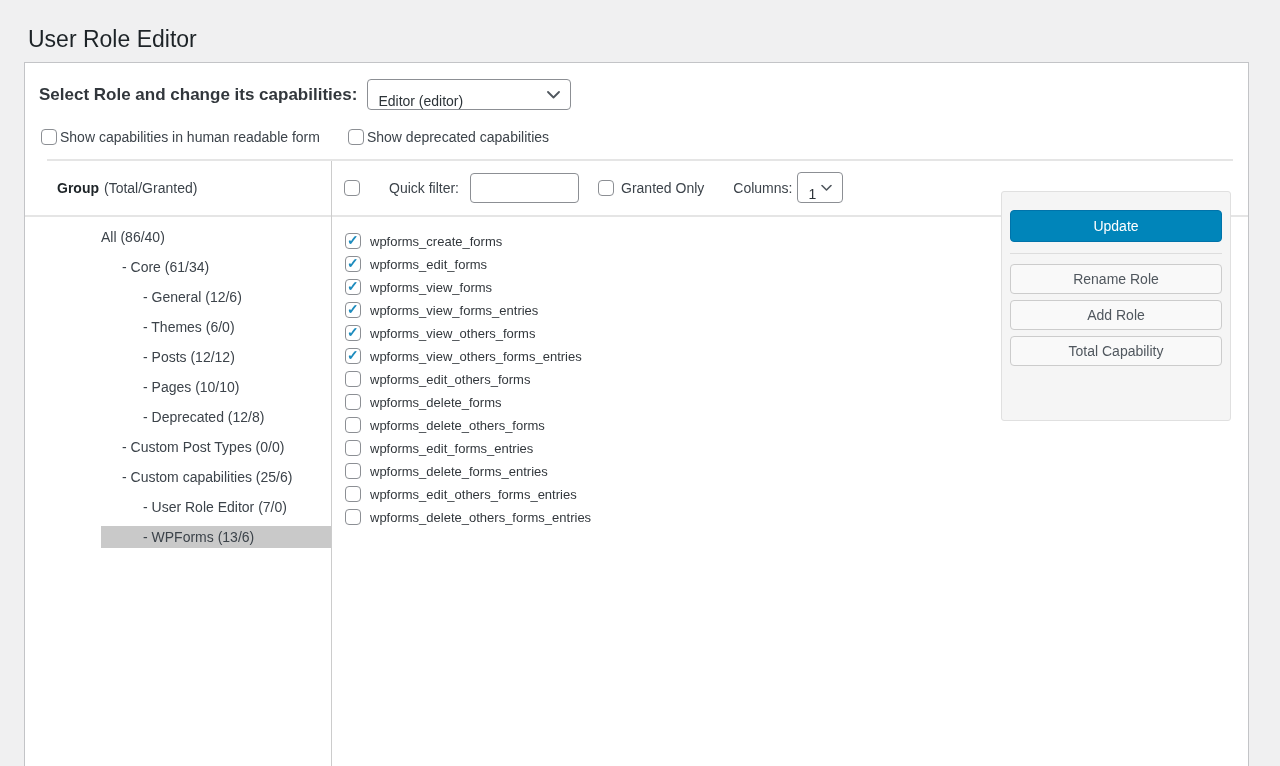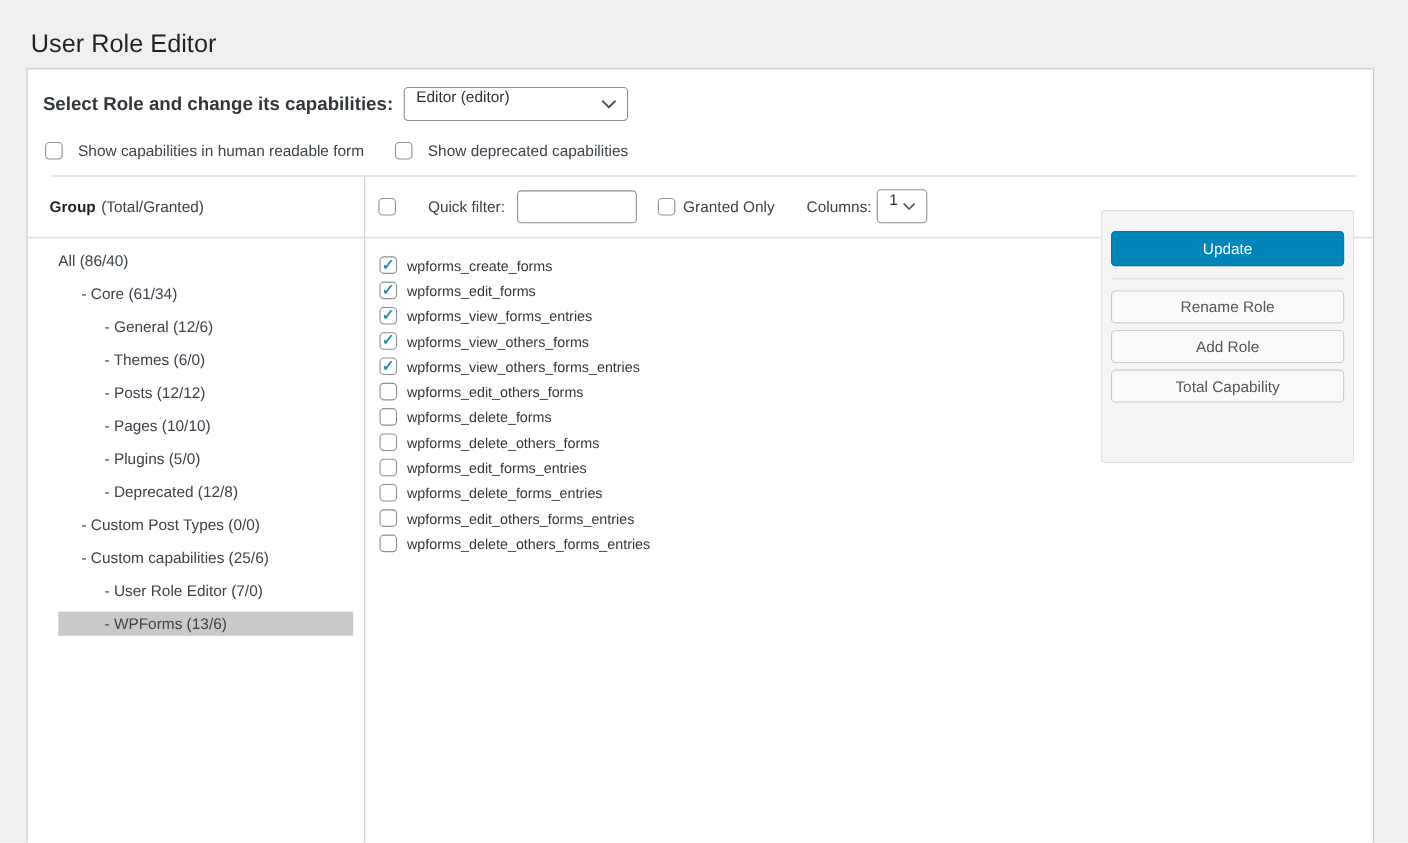--- a/index.html
+++ b/index.html
@@ -23,63 +23,63 @@
   .panel{
     margin-left:24px;width:1225px;height:706px;
     background:#fff;border:1px solid #c3c4c7;
     display:flex;flex-direction:column;
   }
   
   .top-section{flex:none;}
   .role-row{display:flex;align-items:center;margin:16px 0 0 14px;height:32px;}
   .role-label{font-size:17px;font-weight:700;color:#32373c;margin-right:10px;}
   .fake-select{
-    position:relative;display:inline-flex;align-items:flex-start;
+    position:relative;display:inline-flex;align-items:flex-end;
     height:31px;background:#fff;border:1px solid #8c8f94;border-radius:4px;
     color:#2c3338;cursor:pointer;
   }
   .role-select{width:204px;padding:0 30px 0 10px;}
   .fake-select .chev{position:absolute;right:10px;top:50%;transform:translateY(-50%);}
   .checkbox-row{display:flex;align-items:center;margin:17px 0 0 16px;height:18px;}
   input[type="checkbox"]{
     appearance:none;-webkit-appearance:none;
     width:16px;height:16px;flex:none;margin:0;
     background:#fff;border:1px solid #8c8f94;border-radius:4px;
     position:relative;cursor:pointer;
   }
   input[type="checkbox"]:checked::before{
     content:"\2713";position:absolute;left:1px;top:-2px;
     font-size:14px;font-weight:700;color:var(--checkbox-check);
   }
   .cb-label{display:inline-flex;align-items:center;cursor:pointer;}
-  .cb-label > span{margin-left:14px;color:#3c434a;}
+  .cb-label > span{margin-left:3px;color:#3c434a;}
   .cb-label + .cb-label{margin-left:28px;}
   .hr-sep{height:2px;background:#e5e5e5;border:0;margin:13px 15px 0 22px;}
   
   .columns{flex:1;display:flex;min-height:0;}
   .col-left{width:307px;flex:none;border-right:1px solid #ccc;display:flex;flex-direction:column;}
   .col-right{flex:1;display:flex;flex-direction:column;position:relative;}
   .col-header{height:56px;flex:none;border-bottom:2px solid #e5e5e5;display:flex;align-items:center;}
-  .group-header{padding-left:20px;}
+  .group-header{padding-left:32px;}
   .group-header .b{font-weight:700;color:#1d2327;}
   .group-header .rest{margin-left:5px;color:#3c434a;}
   
   .filter-bar{width:100%;display:flex;align-items:center;}
   .filter-bar .select-all{margin-left:12px;}
   .qf-label{margin-left:29px;color:#3c434a;}
   .qf-input{
     margin-left:11px;width:109px;height:30px;border:1px solid #8c8f94;border-radius:4px;
     padding:0 8px;font:inherit;color:#2c3338;background:#fff;
   }
   .granted-wrap{margin-left:19px;justify-content:center;}
   .granted-wrap > span{margin-left:7px;}
   .cols-label{margin-left:29px;color:#3c434a;}
   .cols-select{margin-left:5px;width:46px;padding:0 22px 0 10px;}
   
-  .tree{padding-top:9px;overflow:hidden;}
+  .tree{padding-top:9px;overflow:hidden;padding-left:48px;}
   .tree-item{
     margin:0 0 8px 28px;width:268px;height:22px;
     display:flex;align-items:center;font-size:14px;color:#3c434a;cursor:pointer;
   }
   .tree-item.level-1{padding-left:21px;}
   .tree-item.level-2{padding-left:42px;}
   .tree-item.selected{background:var(--selected-row-bg);}
   
   .caps-list{padding:13px 0 0 13px;overflow:hidden;}
   .cap-row{display:flex;align-items:center;height:23px;}
@@ -162,23 +162,20 @@
             </div>
 
             <div class="tree-item level-2">
               <span>- Posts (12/12)</span>
             </div>
 
             <div class="tree-item level-2">
               <span>- Pages (10/10)</span>
             </div>
 
-            <div class="tree-item level-2">
-              <span>- Plugins (5/0)</span>
-            </div>
 
 
             <div class="tree-item level-2">
               <span>- Deprecated (12/8)</span>
             </div>
 
             <div class="tree-item level-1">
               <span>- Custom Post Types (0/0)</span>
             </div>
 
@@ -221,20 +218,24 @@
             <div class="cap-row">
               <input type="checkbox" checked="" style="">
               <span>wpforms_create_forms</span>
             </div>
 
             <div class="cap-row">
               <input type="checkbox" checked="" style="">
               <span>wpforms_edit_forms</span>
             </div>
 
+            <div class="cap-row">
+              <input type="checkbox" checked="" style="">
+              <span>wpforms_view_forms</span>
+            </div>
 
             <div class="cap-row">
               <input type="checkbox" checked="" style="">
               <span>wpforms_view_forms_entries</span>
             </div>
 
             <div class="cap-row">
               <input type="checkbox" checked="" style="">
               <span>wpforms_view_others_forms</span>
             </div>

